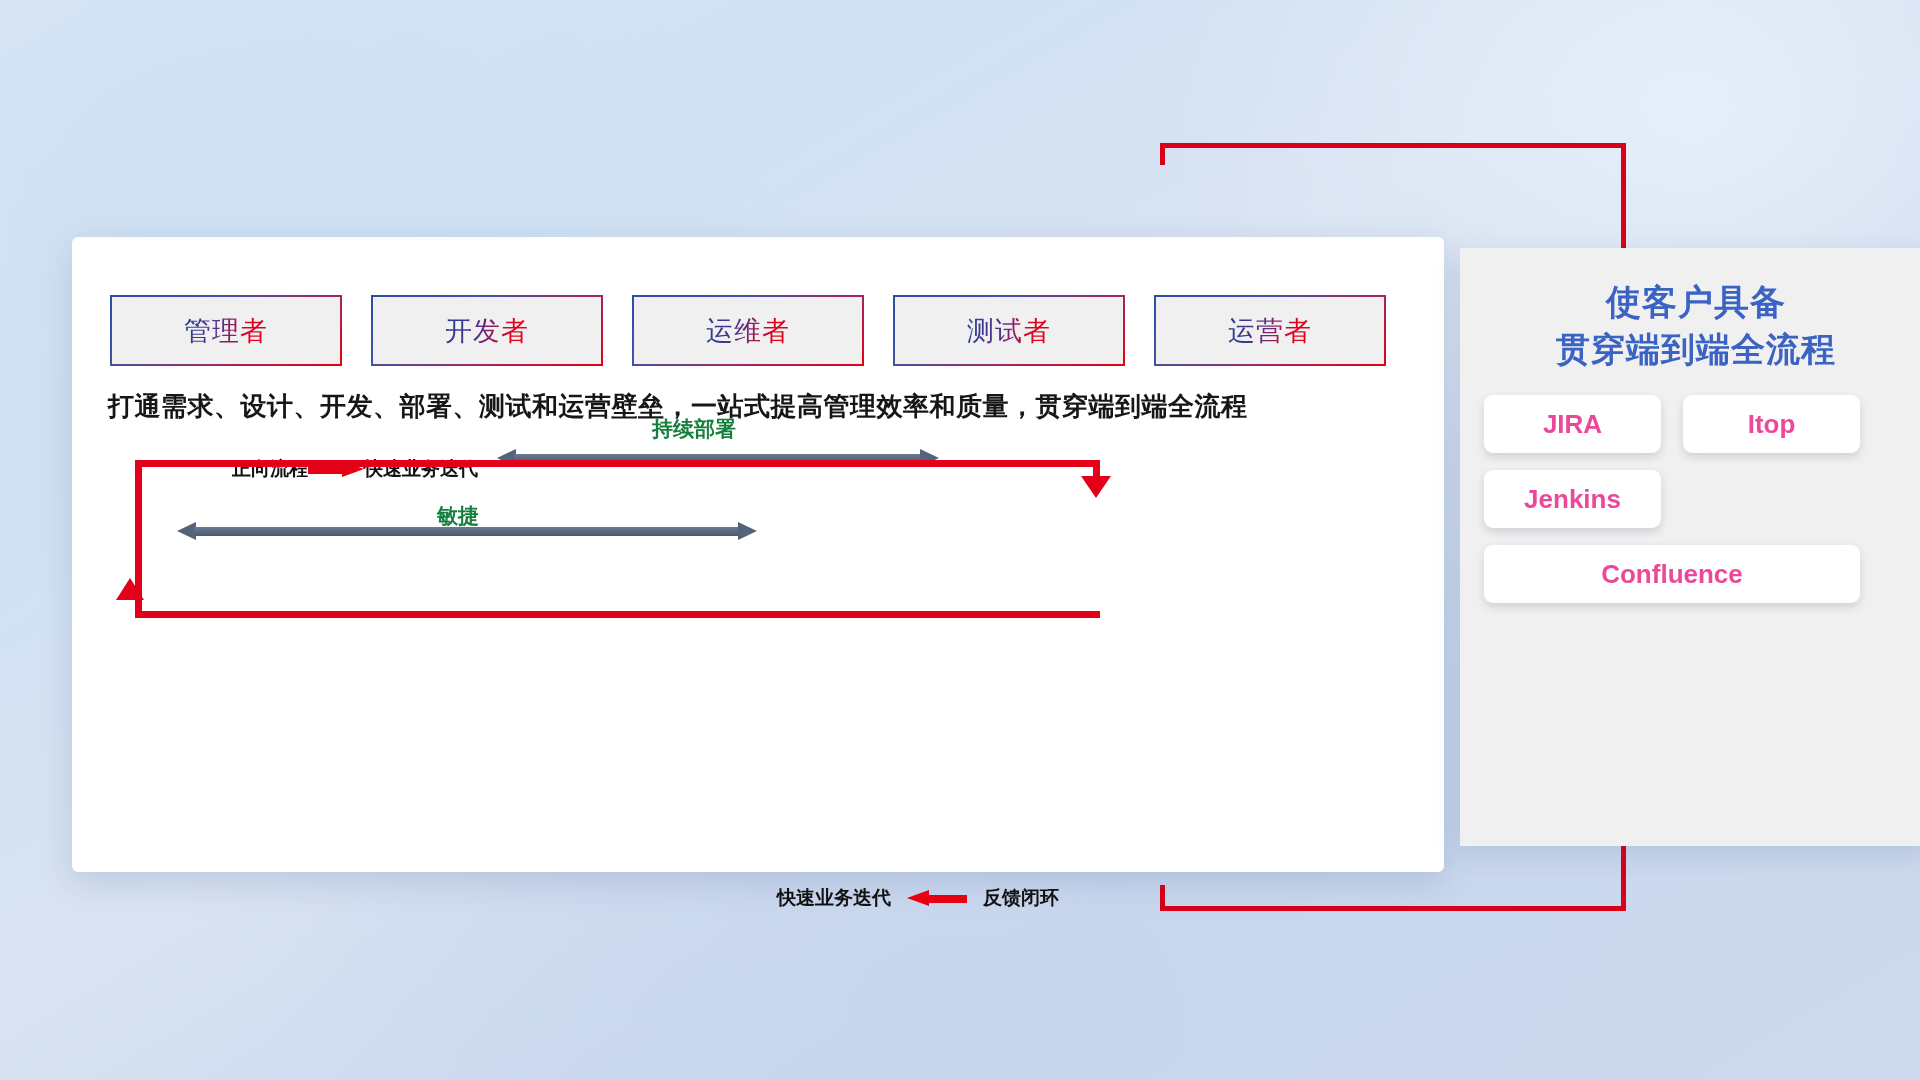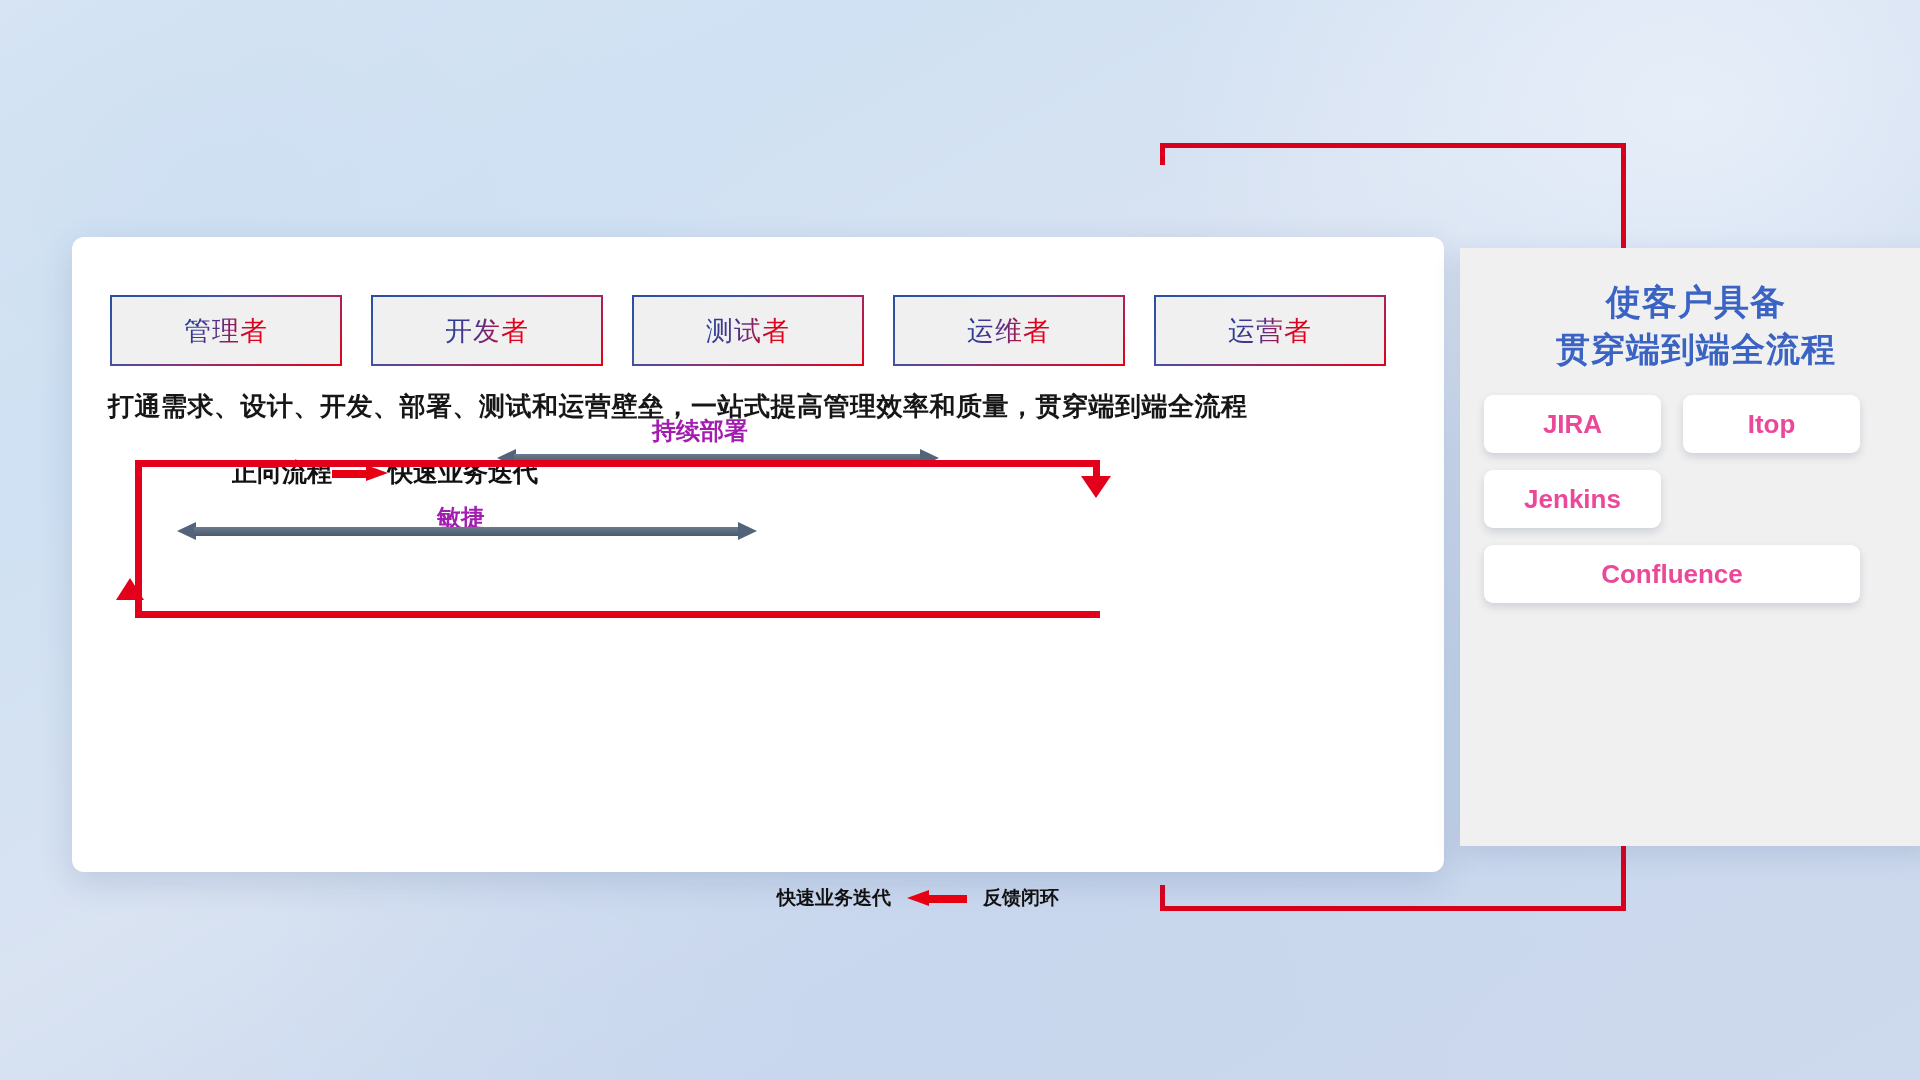--- a/index.html
+++ b/index.html
@@ -19,21 +19,21 @@
   .bracket { position: absolute; z-index: 1; background: #d9001b; }
   .bracket-top    { left: 1160px; top: 143px;  width: 466px; height: 5px; }
   .bracket-left   { left: 1160px; top: 143px;  width: 5px;   height: 22px; }
   .bracket-right  { left: 1621px; top: 143px;  width: 5px;   height: 768px; }
   .bracket-bottom { left: 1160px; top: 906px;  width: 466px; height: 5px; }
   .bracket-lstub  { left: 1160px; top: 885px;  width: 5px;   height: 26px; }
 
   
   .card {
     position: absolute; left: 72px; top: 237px; width: 1372px; height: 635px;
-    background: #fff; border-radius: 12px; z-index: 3;
+    background: #fff; border-radius: 6px; z-index: 3;
     box-shadow: 0 10px 34px rgba(40,70,120,.16);
   }
 
   
   .roles { position: absolute; left: 40px; top: 60px; display: flex; gap: 33px; }
   .role {
     width: 228px; height: 67px; background: #f0f0f0;
     display: flex; align-items: center; justify-content: center;
     position: relative;
   }
@@ -52,21 +52,21 @@
   .headline {
     position: absolute; left: 36px; top: 152px; width: 1300px;
     font-size: 26px; font-weight: 700; color: #161616; letter-spacing: .5px;
     white-space: nowrap;
   }
 
   
   .legend-fwd {
     position: absolute; left: 160px; top: 219px;
     display: flex; align-items: center; 
-    font-size: 25px; font-weight: 700; color: #111;
+    font-size: 19px; font-weight: 700; color: #111;
   }
   .legend-arrow-red { width: 56px; height: 16px; position: relative; }
   .legend-arrow-red::before {
     content: ""; position: absolute; left: 0; top: 5px; width: 38px; height: 8px; background: #e60012;
   }
   .legend-arrow-red::after {
     content: ""; position: absolute; left: 34px; top: 0;
     border-left: 22px solid #e60012; border-top: 8px solid transparent; border-bottom: 8px solid transparent;
   }
 
@@ -76,21 +76,21 @@
     position: absolute; left: 17px; right: 17px; top: 5px; height: 9px;
     background: linear-gradient(180deg, #6b7a8d 0%, #4b5a6e 100%);
   }
   .span-arrow .head-l, .span-arrow .head-r {
     position: absolute; top: 0; width: 0; height: 0;
     border-top: 9px solid transparent; border-bottom: 9px solid transparent;
   }
   .span-arrow .head-l { left: 0; border-right: 19px solid #53647a; }
   .span-arrow .head-r { right: 0; border-left: 19px solid #53647a; }
   .span-label {
-    position: absolute; font-size: 24px; font-weight: 700; color: #a21caf; white-space: nowrap;
+    position: absolute; font-size: 21px; font-weight: 700; color: #15803d; white-space: nowrap;
   }
 
   
   .loop { position: absolute; background: #e2001a; z-index: 4; }
   .loop-top    { left: 135px;  top: 460px; width: 965px; height: 7px; }
   .loop-left   { left: 135px;  top: 460px; width: 7px;   height: 158px; }
   .loop-bottom { left: 135px;  top: 611px; width: 965px; height: 7px; }
   .loop-right  { left: 1093px; top: 460px; width: 7px;   height: 22px; }
   .loop-arrow-down {
     position: absolute; left: 1081px; top: 476px; width: 0; height: 0; z-index: 4;
@@ -191,24 +191,24 @@
   <div class="card">
 
     <div class="roles">
       <div class="role">
         <span class="role-label">管理者</span>
       </div>
       <div class="role">
         <span class="role-label">开发者</span>
       </div>
       <div class="role">
+        <span class="role-label">运维者</span>
+      </div>
+      <div class="role">
         <span class="role-label">测试者</span>
-      </div>
-      <div class="role">
-        <span class="role-label">运维者</span>
       </div>
       <div class="role">
         <span class="role-label">运营者</span>
       </div>
     </div>
 
     <div class="headline">打通需求、设计、开发、部署、测试和运营壁垒，一站式提高管理效率和质量，贯穿端到端全流程</div>
 
     <div class="legend-fwd">
       <span>正向流程</span>

